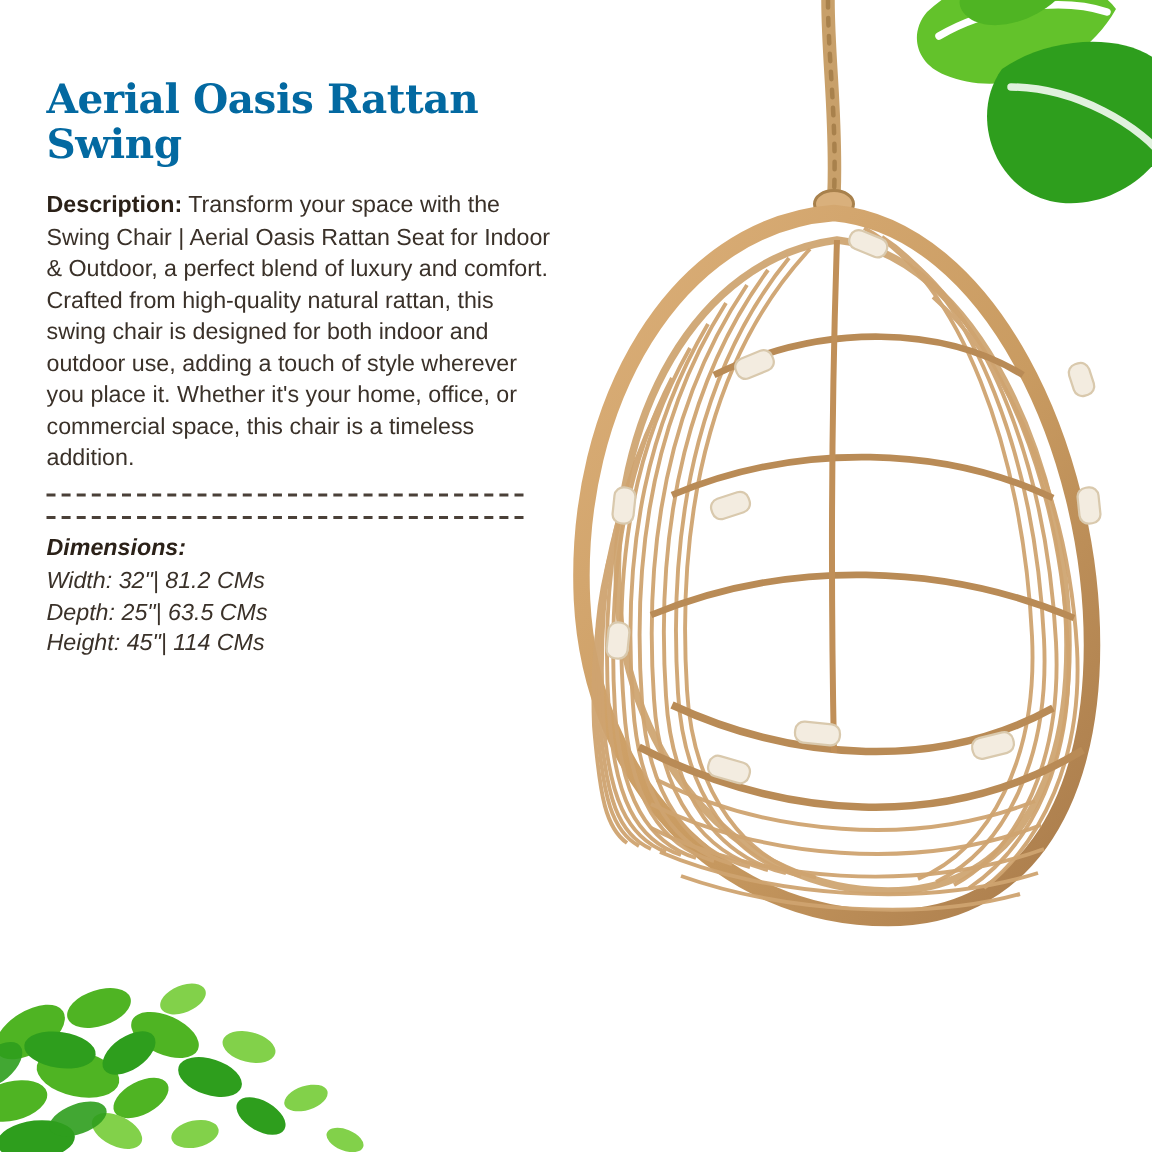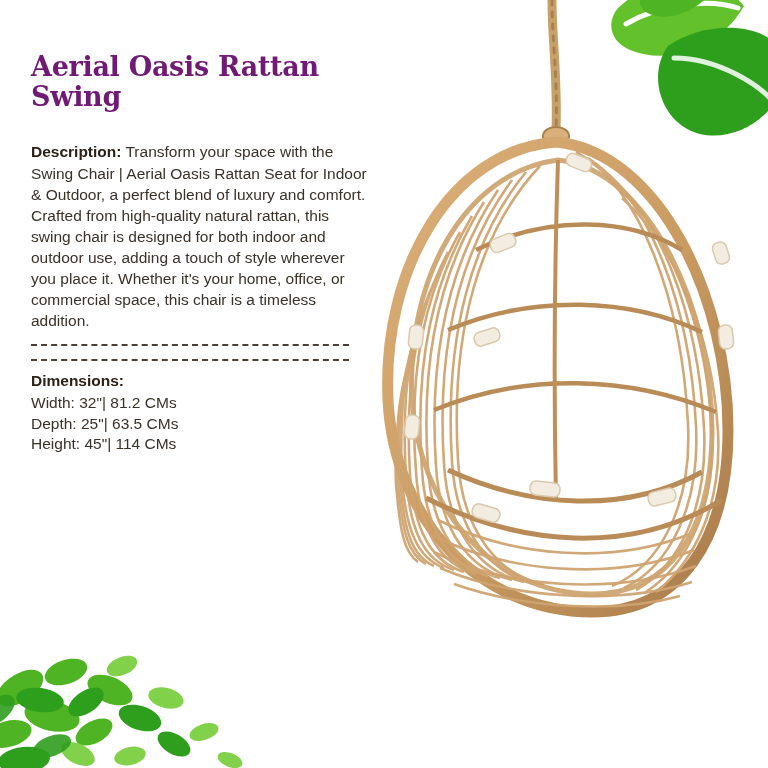--- a/index.html
+++ b/index.html
@@ -47,22 +47,22 @@
     left: 31px;
     top: 52px;
     width: 330px;
   }
   .title {
     font-family: "DejaVu Serif", serif;
     font-weight: bold;
     font-size: 27px;
     line-height: 1.12;
     letter-spacing: -0.3px;
-    color: #701a75;
-    margin: 0 0 29px 0;
+    color: #0369a1;
+    margin: 0 0 14px 0;
     width: 320px;
   }
   .body-text {
     font-size: 15.5px;
     line-height: 1.36;
     color: #3a3129;
     margin: 0;
     width: 340px;
   }
   .body-text b, .lbl {
@@ -77,20 +77,21 @@
     border-top: 2.5px dashed #4a4038;
     margin: 13px 0 11px 0;
   }
   .material-row {
     font-size: 15.5px;
     color: #3a3129;
     line-height: 1.3;
   }
   .dims {
     margin-top: 7px;
+    font-style: italic;
   }
   .dims-title {
     font-size: 15.5px;
     font-weight: bold;
     color: #2b2118;
     margin-bottom: 3px;
   }
   .dims-line {
     font-size: 15.5px;
     color: #3a3129;

